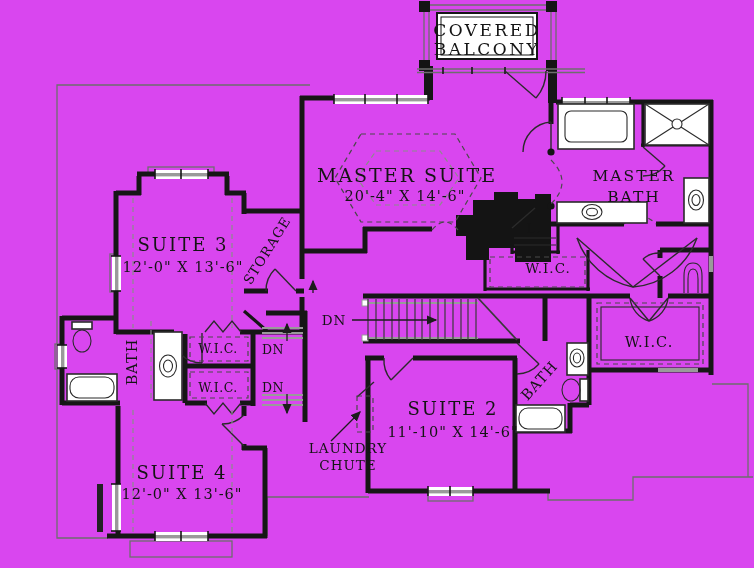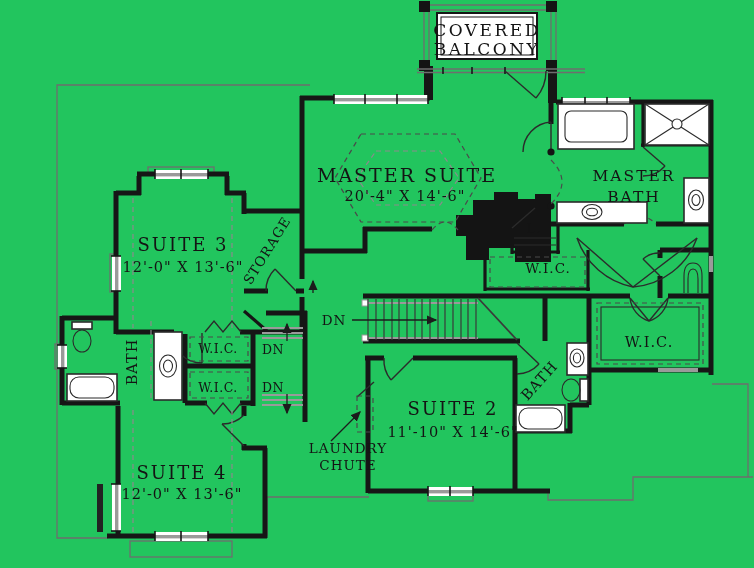--- a/index.html
+++ b/index.html
@@ -1,16 +1,16 @@
 <!DOCTYPE html>
 <html><head>
 <meta charset="utf-8">
 <style>
   html,body{margin:0;padding:0;background:#ffffff;}
-  .plan-wrap{width:754px;height:568px;position:relative;background:#22c55e;overflow:hidden;}
+  .plan-wrap{width:754px;height:568px;position:relative;background:#d946ef;overflow:hidden;}
   svg{display:block;}
   text{fill:#141414;}
   .room-name{font:18px "DejaVu Serif", serif;letter-spacing:2px;}
   .room-name-lg{font:19px "DejaVu Serif", serif;letter-spacing:2px;}
   .room-dims{font:14.5px "DejaVu Serif", serif;letter-spacing:1px;}
   .med-label{font:15.5px "DejaVu Serif", serif;letter-spacing:2px;}
   .small-label{font:13.5px "DejaVu Serif", serif;letter-spacing:1px;}
   .tiny-label{font:12.5px "DejaVu Serif", serif;letter-spacing:0.5px;}
   .balcony-label{font:17px "DejaVu Serif", serif;letter-spacing:2.5px;}
   .wall{stroke:#161616;stroke-width:5;fill:none;}

